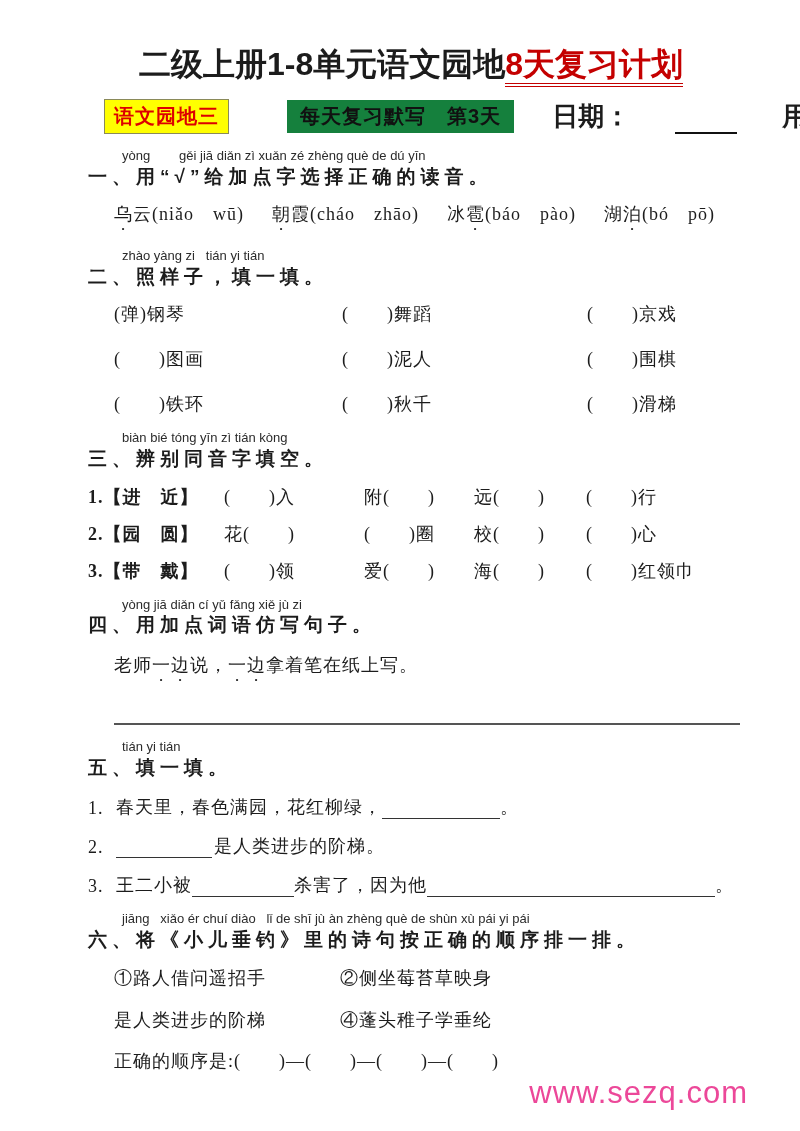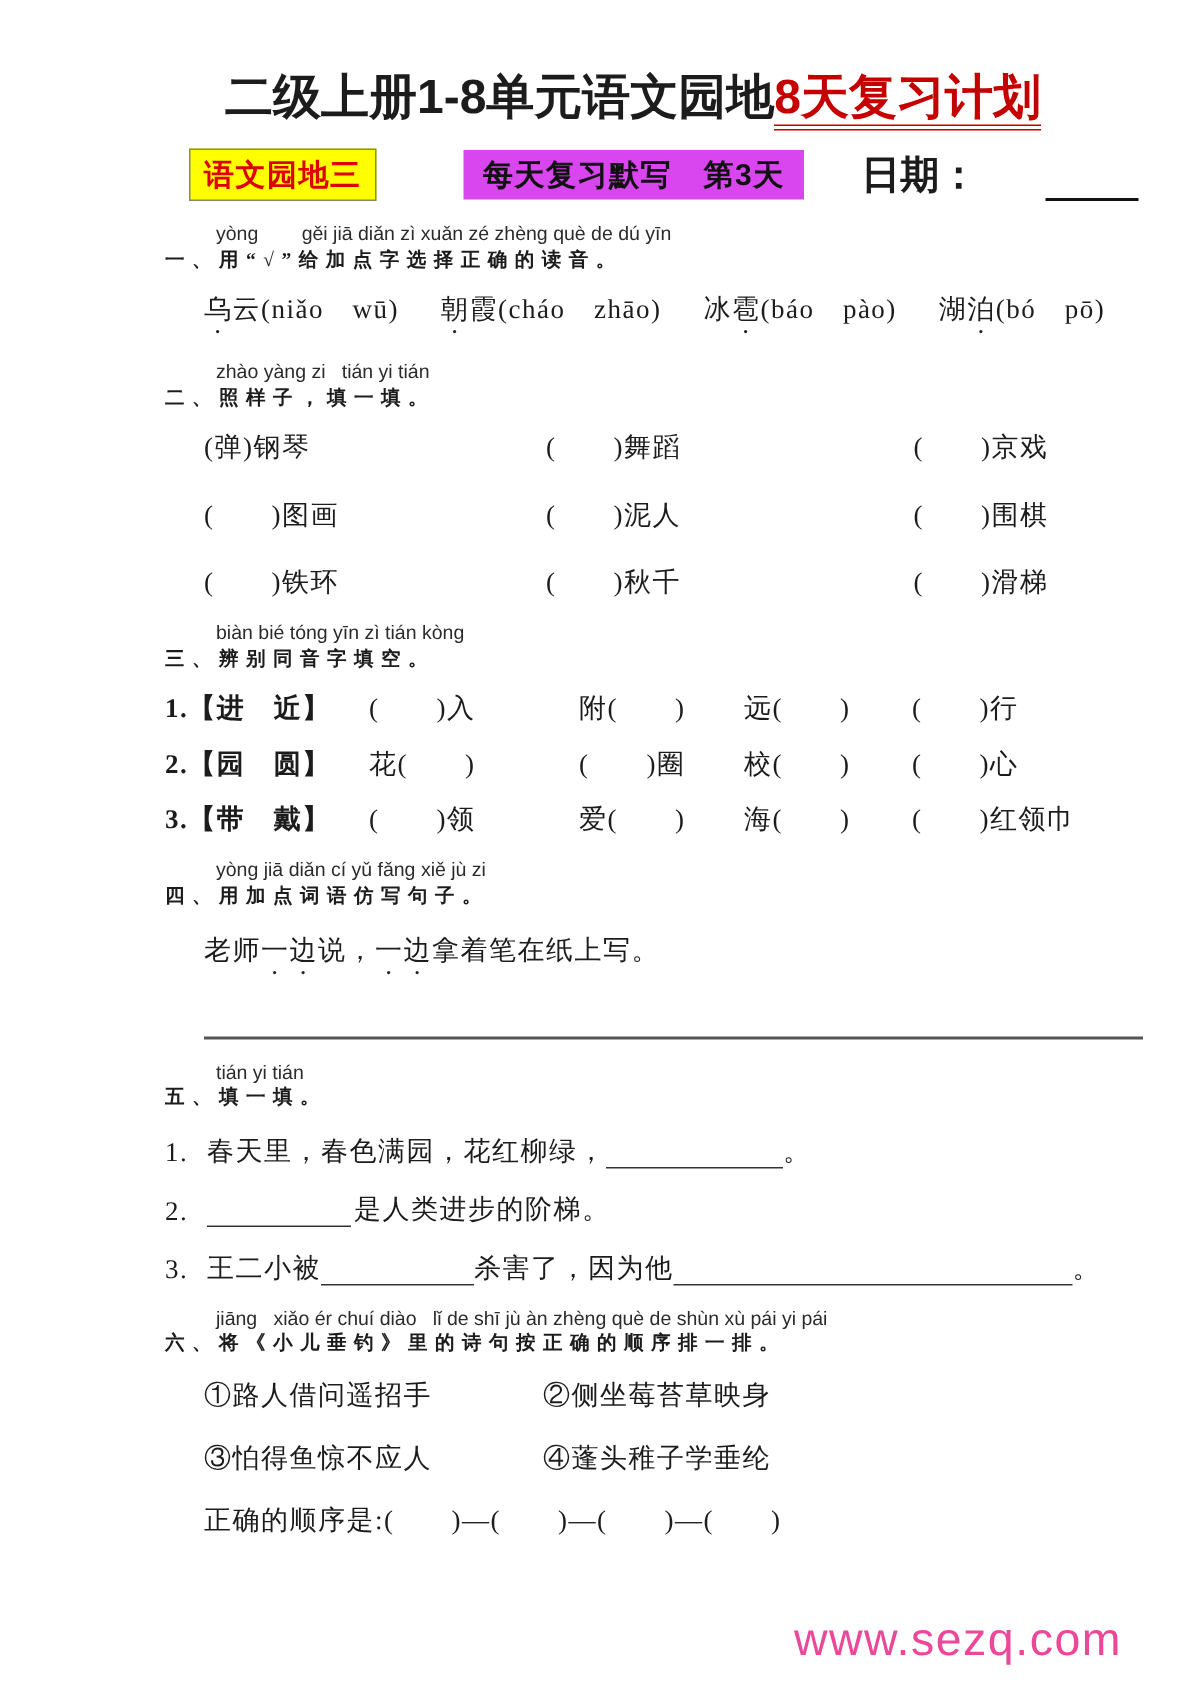--- a/index.html
+++ b/index.html
@@ -4,21 +4,21 @@
 <style>
   * { margin:0; padding:0; box-sizing:border-box; }
   html,body { width:800px; height:1131px; }
   body {
     background:#ffffff;
     color:#1c1c1c;
     font-family:"Liberation Serif","DejaVu Serif",serif;
     position:relative;
     overflow:hidden;
   }
-  .page { padding:44px 66px 0 110px; }
+  .page { padding:44px 66px 0 88px; }
 
   
   .title {
     text-align:center;
     font-family:"Liberation Sans","DejaVu Sans",sans-serif;
     font-weight:bold;
     font-size:32px;
     white-space:nowrap;
     line-height:1.25;
   }
@@ -40,21 +40,21 @@
   .badge-yellow {
     background:#ffff00;
     border:1px solid #8a8a5a;
     color:#dd0000;
     font-weight:bold;
     font-size:20px;
     padding:3px 9px;
     letter-spacing:1px;
   }
   .badge-green {
-    background:#d946ef;
+    background:#15803d;
     color:#111;
     font-weight:bold;
     font-size:20px;
     padding:3px 13px;
     margin-left:58px;
     letter-spacing:1px;
   }
   .datetime {
     margin-left:38px;
     font-weight:bold;
@@ -76,23 +76,23 @@
   .q { margin-top:14px; }
   .pinyin {
     font-family:"Liberation Sans","DejaVu Sans",sans-serif;
     font-size:13px;
     color:#2b2b2b;
     white-space:pre;
     margin-left:34px;
     line-height:1.2;
   }
   .qh {
-    font-family:Liberation Serif, serif;
-    font-weight:bold;
-    font-size:13px;
+    font-family:Liberation Sans, sans-serif;
+    font-weight:bold;
+    font-size:19px;
     letter-spacing:5px;
     line-height:1.35;
     white-space:nowrap;
   }
   .body-text { font-size:18px; letter-spacing:1px; }
 
   
   .du {
     -webkit-text-emphasis:filled dot #222;
     -webkit-text-emphasis-position:under right;
@@ -268,21 +268,21 @@
       <span>。</span>
     </div>
   </div>
 
   <div class="q">
     <div class="pinyin">jiāng   xiǎo ér chuí diào   lǐ de shī jù àn zhèng què de shùn xù pái yi pái</div>
     <div class="qh">六、将《小儿垂钓》里的诗句按正确的顺序排一排。</div>
     <div class="q6-grid body-text">
       <span>①路人借问遥招手</span>
       <span>②侧坐莓苔草映身</span>
-      <span>③怕得鱼惊不应人</span>
+      <span>是人类进步的阶梯</span>
       <span>④蓬头稚子学垂纶</span>
     </div>
     <div class="q6-answer body-text">正确的顺序是:(　　)—(　　)—(　　)—(　　)</div>
   </div>
 
 </div>
 
 <div class="watermark">www.sezq.com</div>
 
 </body></html>

